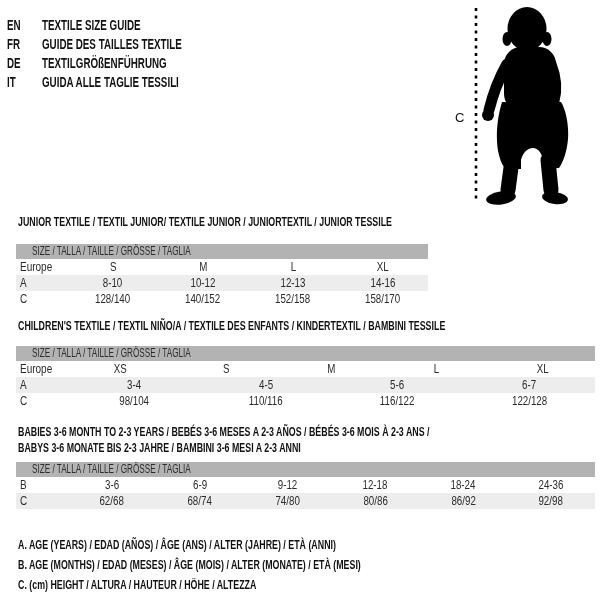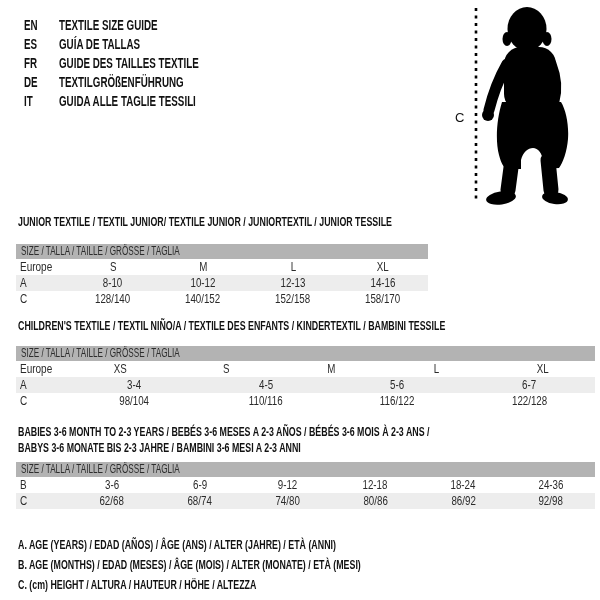--- a/index.html
+++ b/index.html
@@ -8,32 +8,32 @@
     position:relative;width:600px;height:600px;background:#ffffff;overflow:hidden;
     font-family:"Liberation Sans", sans-serif;color:#111;
   }
   
   .sx68{display:inline-block;white-space:nowrap;transform:scaleX(0.68);transform-origin:0 50%;}
   .sx70{display:inline-block;white-space:nowrap;transform:scaleX(0.70);transform-origin:0 50%;}
   .sx78{display:inline-block;white-space:nowrap;transform:scaleX(0.78);}
   .sx80{display:inline-block;white-space:nowrap;transform:scaleX(0.80);transform-origin:0 50%;}
 
   
-  .langs{position:absolute;left:24px;top:16px;font-size:14px;font-weight:bold;}
+  .langs{position:absolute;left:7px;top:16px;font-size:14px;font-weight:bold;}
   .lang-row{display:flex;height:19px;line-height:19px;}
   .lang-row .code{width:35px;}
 
   
   .figure{position:absolute;left:452px;top:2px;width:140px;height:206px;}
 
   
   .title{position:absolute;font-size:13px;font-weight:bold;color:#111;}
   .tline{height:16px;line-height:16px;white-space:nowrap;}
   .tbl{position:absolute;}
-  .hdr{height:15px;line-height:15px;background:#b3b3b3;padding-left:5px;
+  .hdr{height:15px;line-height:15px;background:#b3b3b3;padding-left:16px;
        font-size:12px;font-weight:normal;color:#2d2d2d;white-space:nowrap;overflow:hidden;}
   .trow{display:flex;height:16px;line-height:16px;font-size:12.5px;color:#2b2b2b;justify-content:flex-end;}
   .trow.alt{background:#ededed;}
   .lbl{width:48px;padding-left:4px;text-align:left;}
   .cell{flex:1;text-align:center;}
 
   .s0 .title{left:18px;top:214px;text-decoration:underline;}
   .s0 .tbl{left:16px;top:244px;width:412px;}
   .s1 .title{left:18px;top:318px;}
   .s1 .tbl{left:16px;top:346px;width:579px;}
@@ -46,24 +46,20 @@
 </style>
 </head>
 <body>
 
 <div class="canvas">
 
   <div class="langs">
       <div class="lang-row">
         <span class="code"><span class="sx70">EN</span></span>
         <span class="lab"><span class="sx70">TEXTILE SIZE GUIDE</span></span>
-      </div>
-      <div class="lang-row">
-        <span class="code"><span class="sx70">ES</span></span>
-        <span class="lab"><span class="sx70">GUÍA DE TALLAS</span></span>
       </div>
       <div class="lang-row">
         <span class="code"><span class="sx70">FR</span></span>
         <span class="lab"><span class="sx70">GUIDE DES TAILLES TEXTILE</span></span>
       </div>
       <div class="lang-row">
         <span class="code"><span class="sx70">DE</span></span>
         <span class="lab"><span class="sx70">TEXTILGRÖßENFÜHRUNG</span></span>
       </div>
       <div class="lang-row">

